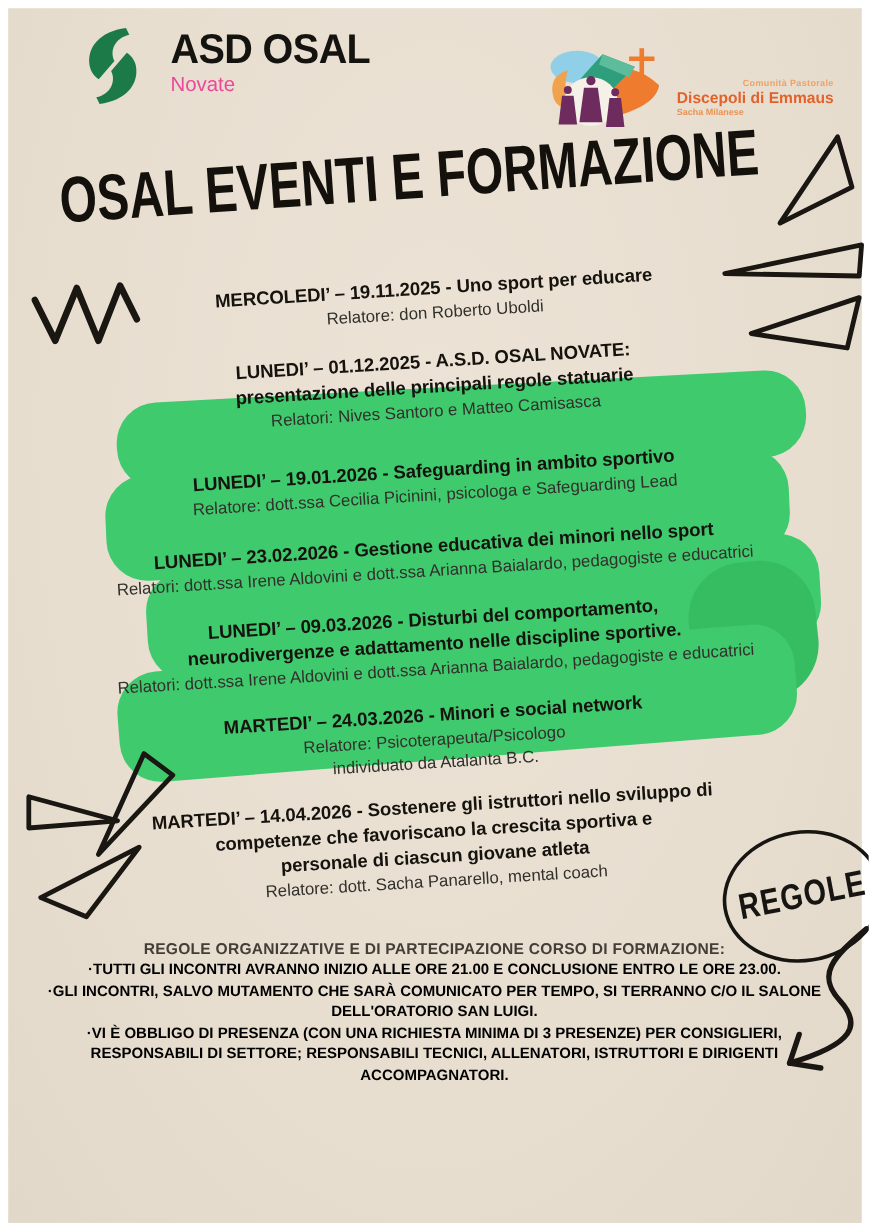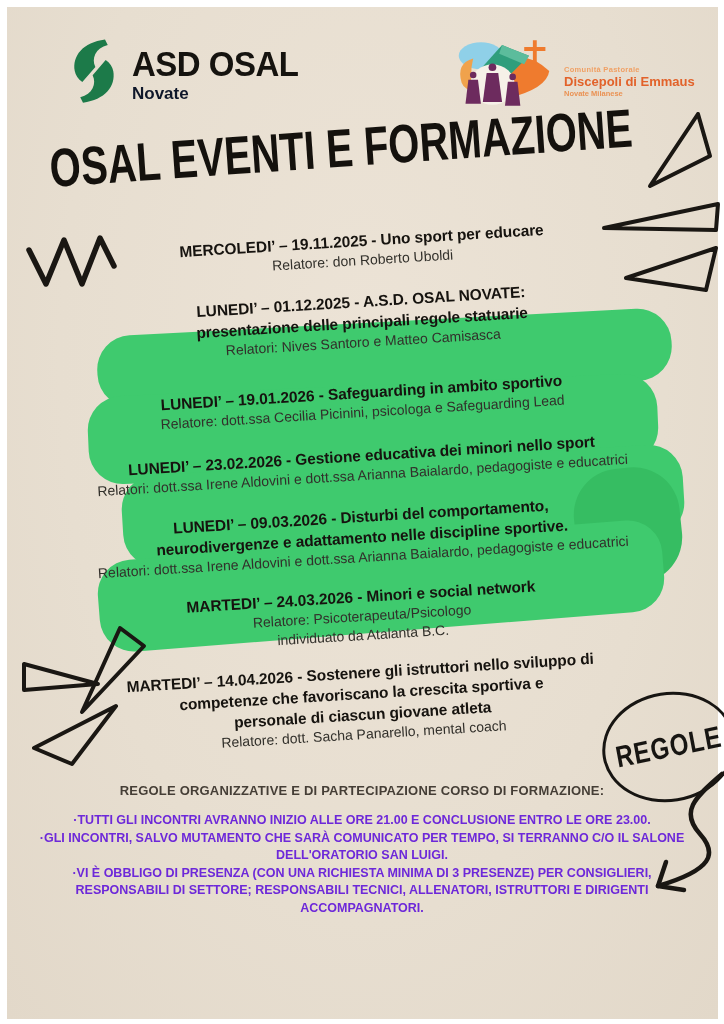--- a/index.html
+++ b/index.html
@@ -1,26 +1,26 @@
 <!DOCTYPE html>
 <html><head>
 <meta charset="utf-8">
 <style>
   html,body{margin:0;padding:0;background:#ffffff;}
   .canvas{position:relative;width:724px;height:1024px;background:#ffffff;overflow:hidden;
           font-family:"Liberation Sans",sans-serif;}
   .paper{position:absolute;left:7px;top:7px;right:6px;bottom:5px;background:#e9e0d2;
          background-image:radial-gradient(ellipse at 50% 35%, #ece3d6 0%, #e7ded0 60%, #e2d8c9 100%);}
   
-  .brand{position:absolute;left:62px;top:38px;display:flex;align-items:flex-end;gap:6px;}
+  .brand{position:absolute;left:62px;top:22px;display:flex;align-items:flex-start;gap:16px;}
   .brand-text .name{font-size:33px;font-weight:800;color:#15130f;letter-spacing:-.5px;transform:scaleY(1.05);}
-  .brand-text .sub{font-size:17px;font-weight:700;color:#0f172a;margin-top:1px;}
+  .brand-text .sub{font-size:17px;font-weight:400;color:#ec4899;margin-top:1px;}
   .partner{position:absolute;left:452px;top:34px;display:flex;align-items:center;gap:8px;}
   .partner-text{margin-top:14px;}
-  .partner-text .p1{font-size:7.5px;font-weight:700;color:#f0a064;letter-spacing:.3px;}
+  .partner-text .p1{font-size:7.5px;font-weight:700;color:#f0a064;letter-spacing:.3px;text-align:right;}
   .partner-text .p2{font-size:13px;font-weight:800;color:#e2622a;}
   .partner-text .p3{font-size:7.5px;font-weight:700;color:#ea9254;}
   
   .title{position:absolute;left:36px;right:78px;top:126px;text-align:center;
          transform:rotate(-4deg);font-size:40px;font-weight:700;color:#14110d;
          letter-spacing:0px;}
   .title span{display:inline-block;transform:scaleY(1.35);}
   
   .stroke{position:absolute;background:#3fca6e;border-radius:34px;}
   
@@ -28,22 +28,22 @@
   .ev-b{font-size:15.5px;font-weight:800;color:#16130f;line-height:21px;white-space:nowrap;letter-spacing:-.1px;}
   .ev-n{font-size:14px;font-weight:500;color:#32302b;line-height:19px;white-space:nowrap;}
   
   .deco{position:absolute;z-index:3;}
   .regole{position:absolute;left:602px;top:692px;width:128px;height:104px;border:3.5px solid #171512;
           border-radius:50%;transform:rotate(-9deg);display:flex;align-items:center;justify-content:center;z-index:3;}
   .regole span{font-size:24px;font-weight:800;color:#171512;letter-spacing:1px;display:inline-block;
                transform:scaleY(1.25) rotate(-2deg);}
   
   .rules{position:absolute;left:38px;right:38px;top:783px;text-align:center;z-index:3;}
-  .rules-head{font-size:13px;font-weight:800;color:#453e36;letter-spacing:.2px;margin-bottom:14px;}
-  .rules-item{font-size:12.5px;font-weight:600;color:#6d28d9;line-height:17.5px;max-width:652px;margin:0 auto;}
+  .rules-head{font-size:13px;font-weight:800;color:#453e36;letter-spacing:.2px;margin-bottom:2px;}
+  .rules-item{font-size:12.5px;font-weight:600;color:#000000;line-height:17.5px;max-width:652px;margin:0 auto;}
 </style>
 </head>
 <body>
 
 <div class="canvas">
   <div class="paper"></div>
 
   <div class="stroke" style="left:97px;top:322px;width:575px;height:72px;transform:rotate(-3deg);"></div>
   <div class="stroke" style="left:88px;top:385px;width:570px;height:88px;transform:rotate(-2.5deg);"></div>
   <div class="stroke" style="left:122px;top:460px;width:562px;height:92px;transform:rotate(-3.5deg);"></div>
@@ -73,21 +73,21 @@
       <circle cx="42" cy="34" r="4" fill="#6d2b5e"></circle>
       <path d="M36 40 L48 40 L52 70 L32 70 Z" fill="#6d2b5e"></path>
       <circle cx="22" cy="42" r="3.4" fill="#6d2b5e"></circle>
       <path d="M17 47 L27 47 L30 72 L14 72 Z" fill="#6d2b5e"></path>
       <circle cx="63" cy="44" r="3.4" fill="#6d2b5e"></circle>
       <path d="M58 49 L68 49 L71 74 L55 74 Z" fill="#6d2b5e"></path>
     </svg>
     <div class="partner-text">
       <div class="p1">Comunità Pastorale</div>
       <div class="p2">Discepoli di Emmaus</div>
-      <div class="p3">Novate Milanese</div>
+      <div class="p3">Sacha Milanese</div>
     </div>
   </div>
 
   <div class="title"><span>OSAL EVENTI E FORMAZIONE</span></div>
 
   <svg class="deco" style="left:598px;top:108px;" width="126" height="222" viewBox="0 0 126 222">
     <g fill="none" stroke="#1a1713" stroke-width="4" stroke-linejoin="round">
       <path d="M100 6 L52 78 L112 48 Z"></path>
       <path d="M120 96 L6 120 L118 122 Z"></path>
       <path d="M118 140 L28 170 L108 182 Z"></path>

